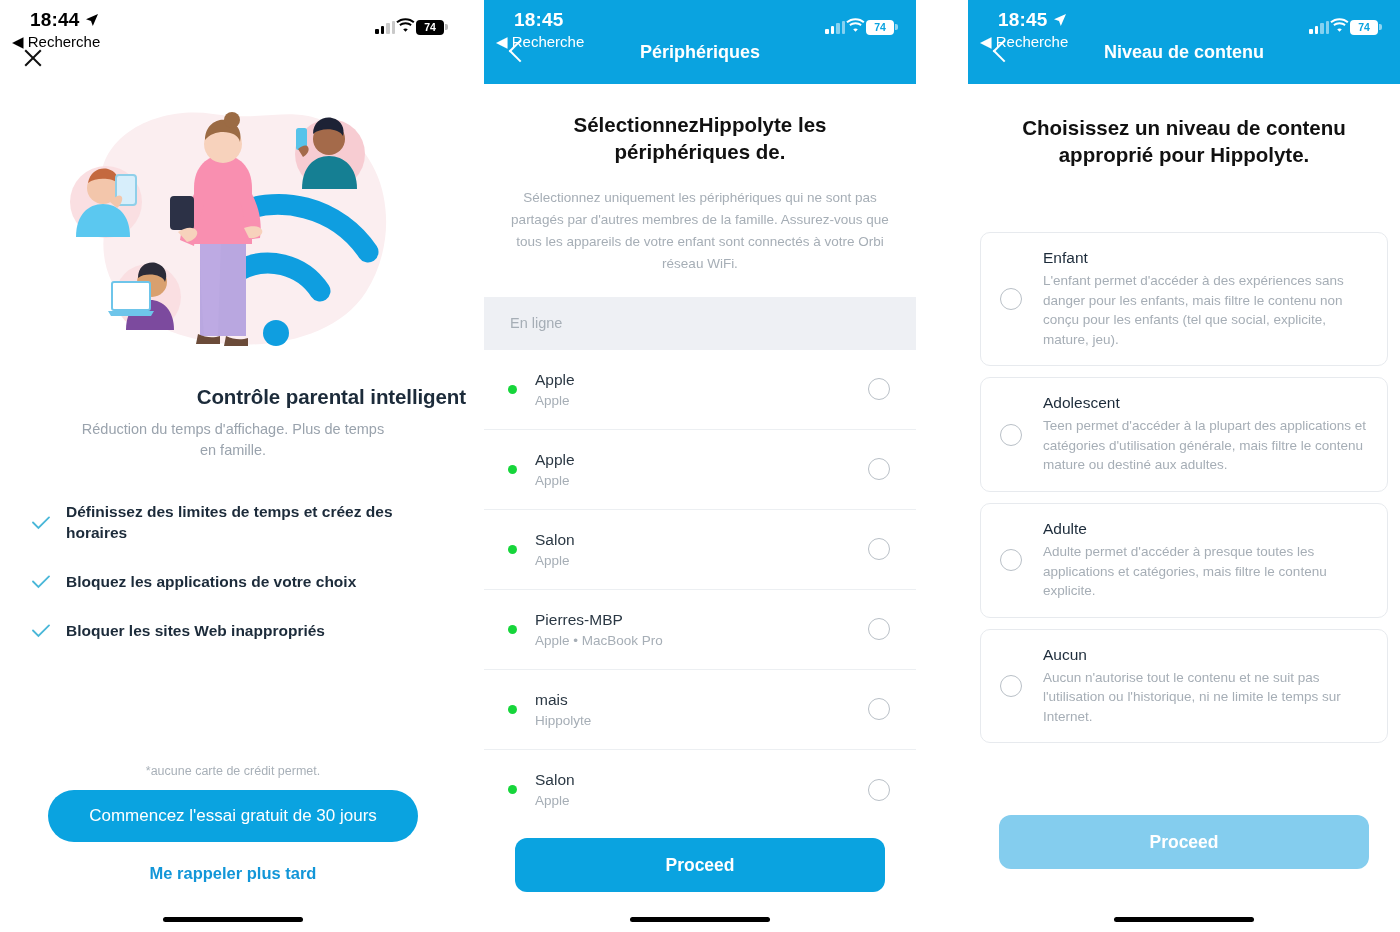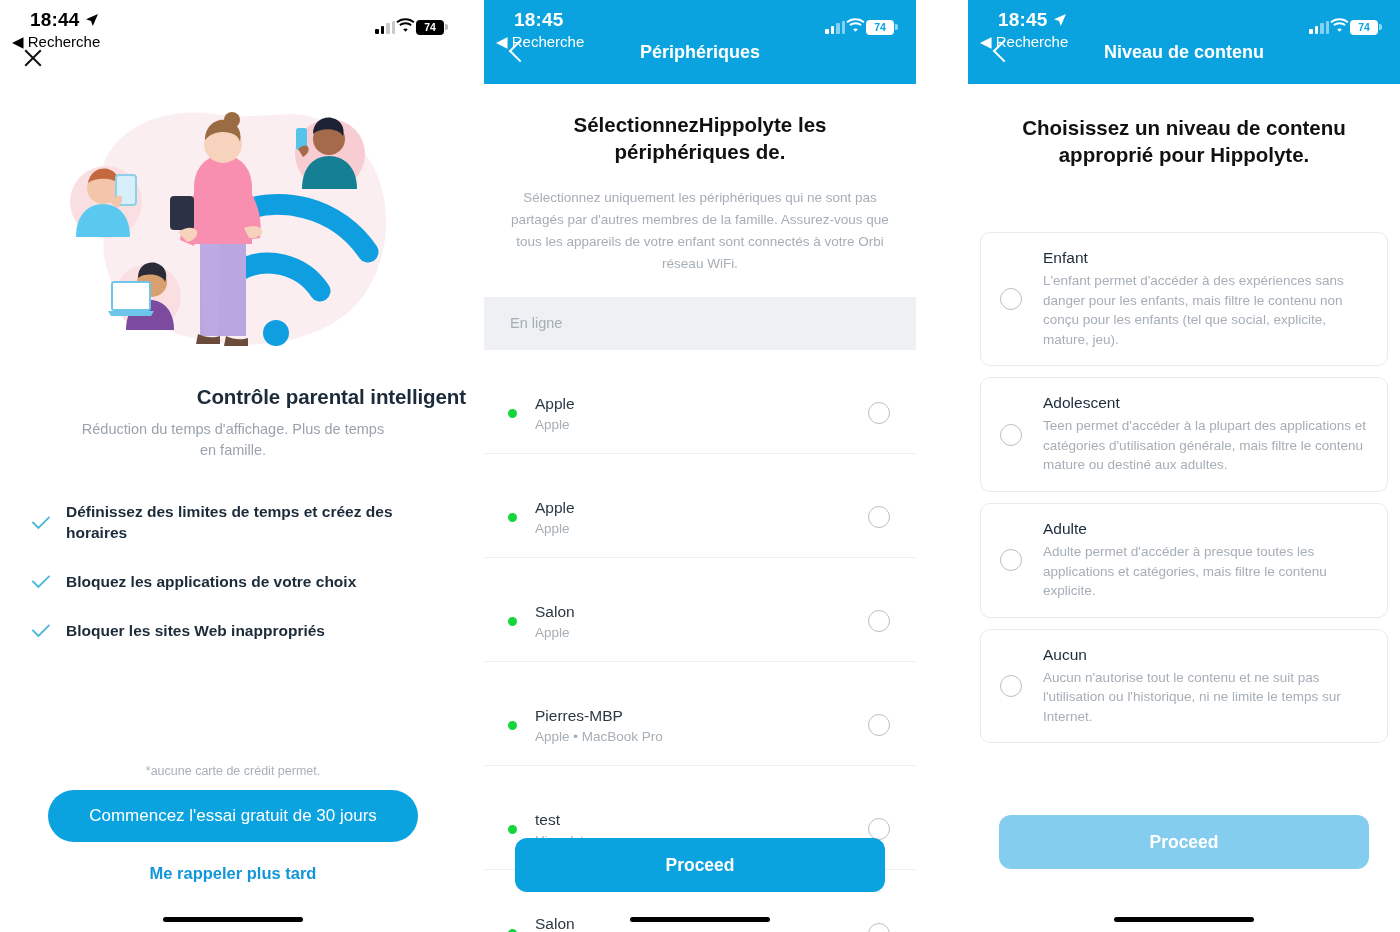--- a/index.html
+++ b/index.html
@@ -87,21 +87,21 @@
   }
   .nav-title { position: absolute; left: 0; right: 0; top: 42px; text-align: center; color: #fff; font-size: 18px; font-weight: bold; }
 
   
   .p2-title { margin-top: 34px; padding: 0 38px; text-align: center; font-size: 20.5px; font-weight: bold; color: #111; line-height: 1.3; }
   .p2-sub { margin-top: 22px; padding: 0 20px; text-align: center; font-size: 13.5px; color: #a6aeb6; line-height: 1.62; }
 
   .section-hdr { margin-top: 22px; height: 53px; background: #eef0f4; display: flex; align-items: center; padding-left: 26px; }
   .section-hdr span { font-size: 14.5px; color: #a6aeb6; }
 
-  .dev-row { position: relative; height: 80px; display: flex; align-items: center; padding: 0 26px 0 0; border-bottom: 1px solid #eceff2; margin-top: 24px; }
+  .dev-row { position: relative; height: 80px; display: flex; align-items: center; padding: 0 26px 0 0; border-bottom: 1px solid #eceff2; }
   .dev-row:last-child { border-bottom: none; }
   .dot { flex: none; width: 9px; height: 9px; border-radius: 50%; background: #16d63b; margin: 0 18px 0 24px; }
   .dev-meta { flex: 1; }
   .dev-name { font-size: 15.5px; color: #2b3844; margin-bottom: 4px; }
   .dev-sub { font-size: 13.5px; color: #a6aeb6; }
   .radio { flex: none; width: 22px; height: 22px; border-radius: 50%; border: 1.6px solid #b9c0c7; cursor: pointer; }
 
   .p2-foot { position: absolute; left: 0; right: 0; bottom: 0; }
   .btn-wide { display: block; margin: 0 auto; width: 370px; height: 54px; border: none; border-radius: 12px;
     background: #0aa3e0; color: #fff; font-size: 17.5px; font-weight: bold; font-family: "Liberation Sans", sans-serif; cursor: pointer; }
@@ -303,21 +303,21 @@
         <span class="dot"></span>
         <span class="dev-meta">
           <div class="dev-name">Pierres-MBP</div>
           <div class="dev-sub">Apple • MacBook Pro</div>
         </span>
         <span class="radio"></span>
       </div>
       <div class="dev-row">
         <span class="dot"></span>
         <span class="dev-meta">
-          <div class="dev-name">test</div>
+          <div class="dev-name">mais</div>
           <div class="dev-sub">Hippolyte</div>
         </span>
         <span class="radio"></span>
       </div>
       <div class="dev-row">
         <span class="dot"></span>
         <span class="dev-meta">
           <div class="dev-name">Salon</div>
           <div class="dev-sub">Apple</div>
         </span>

